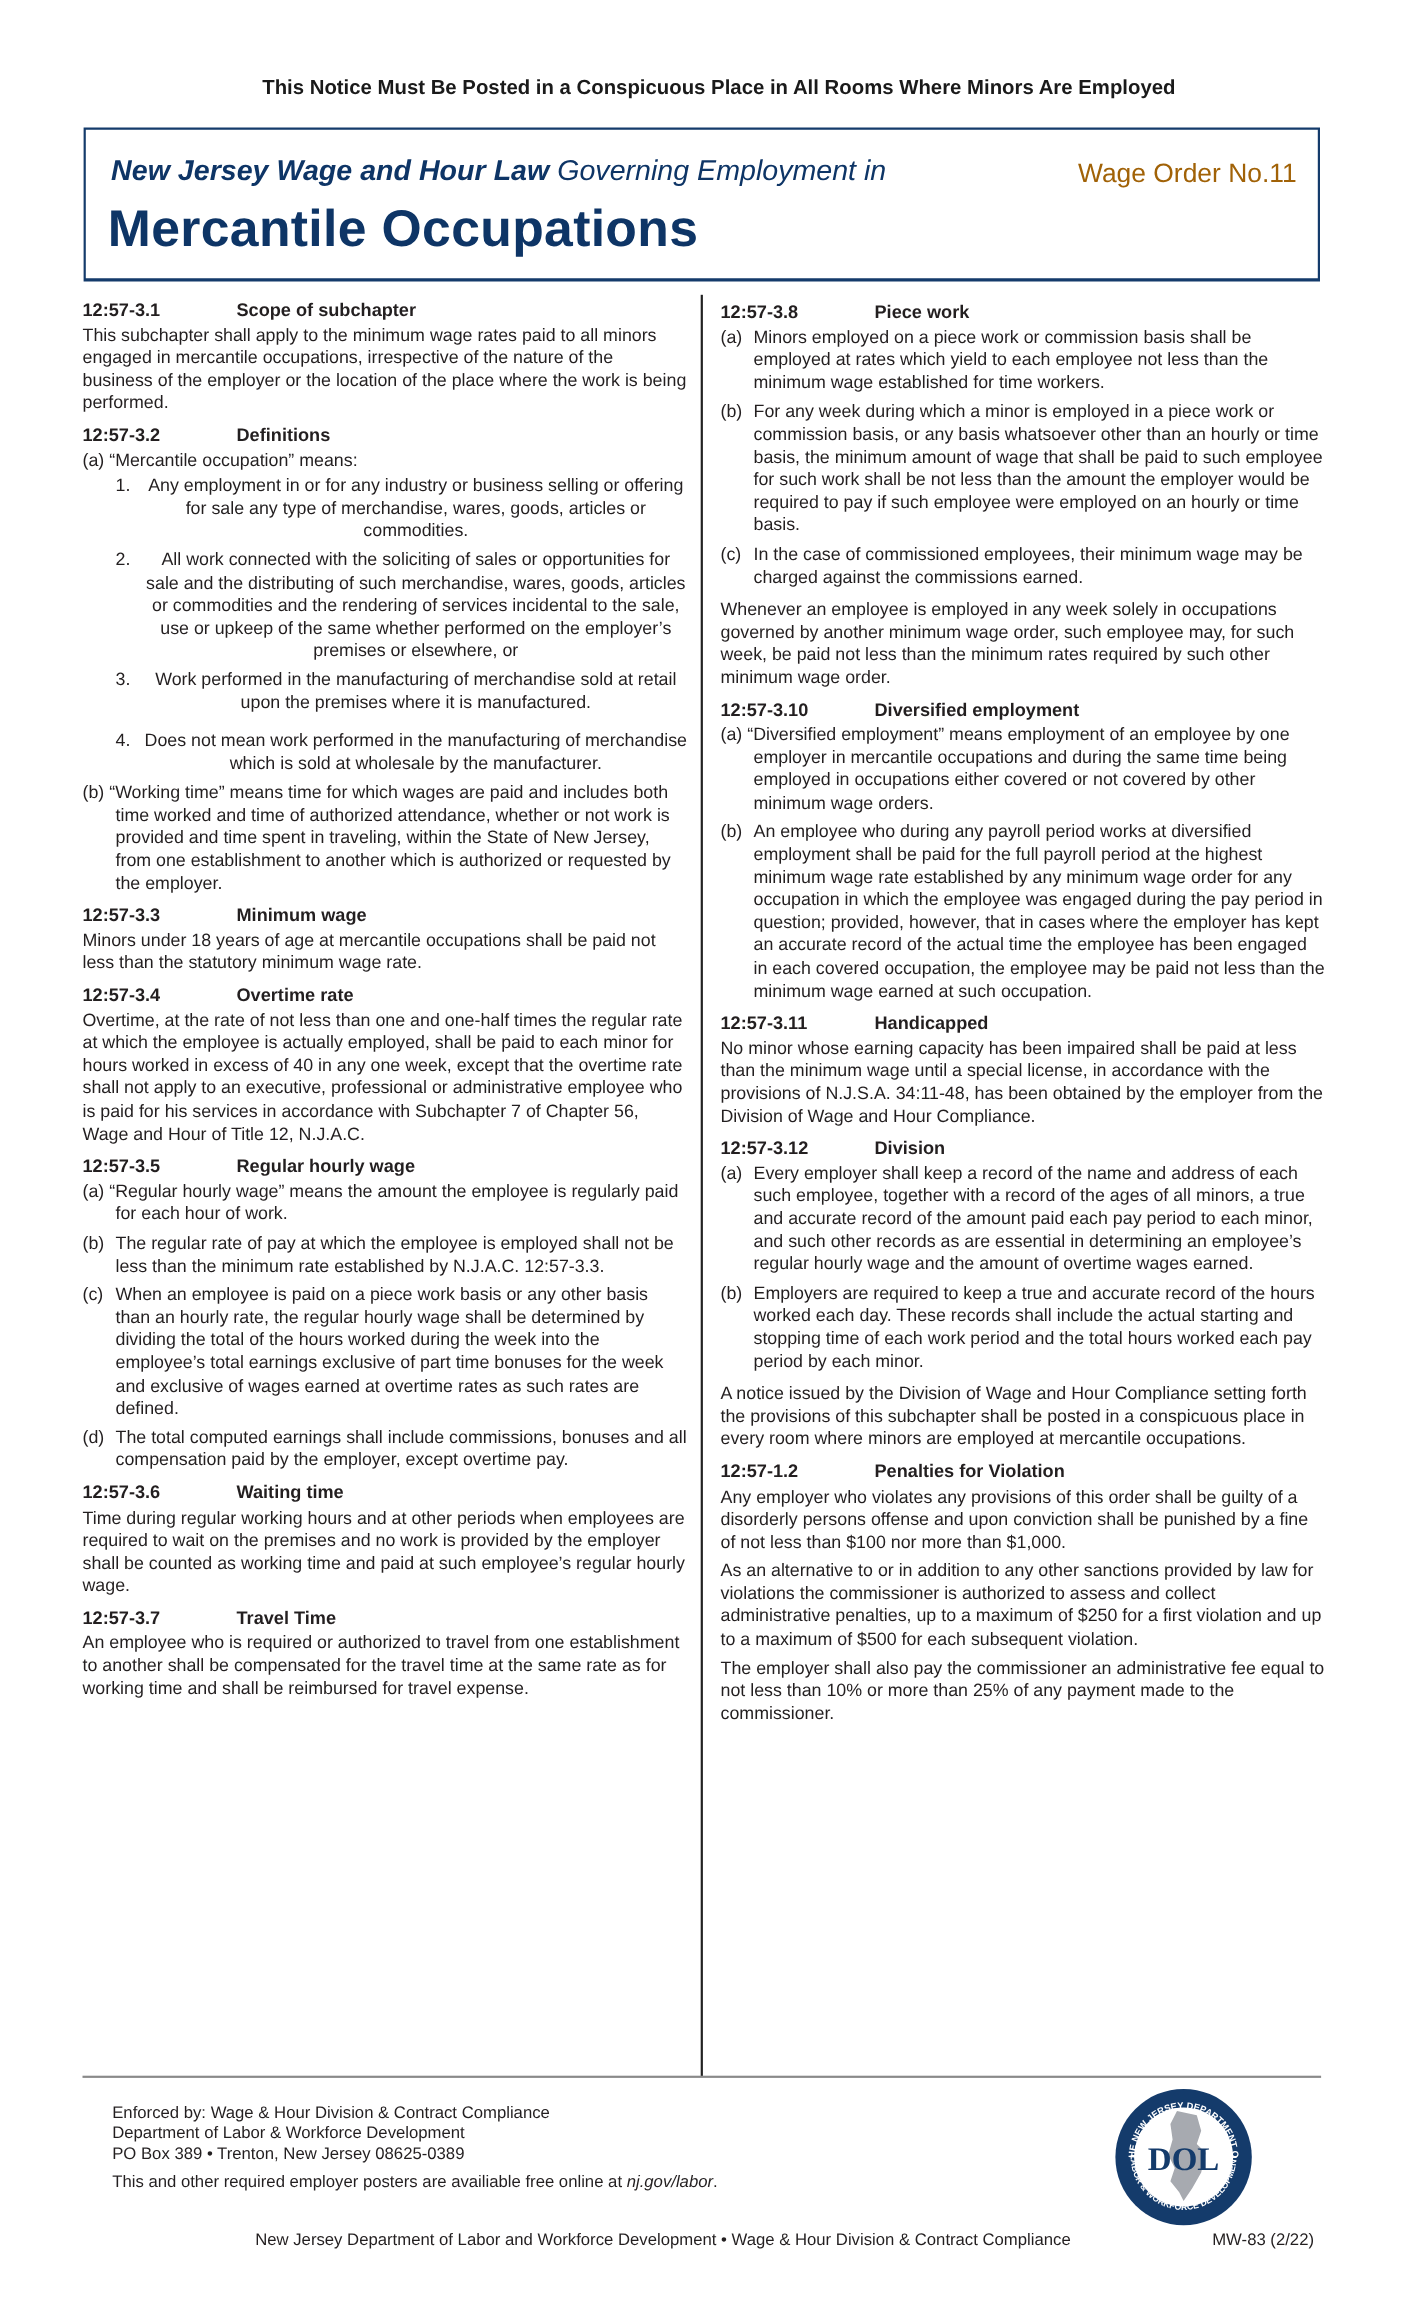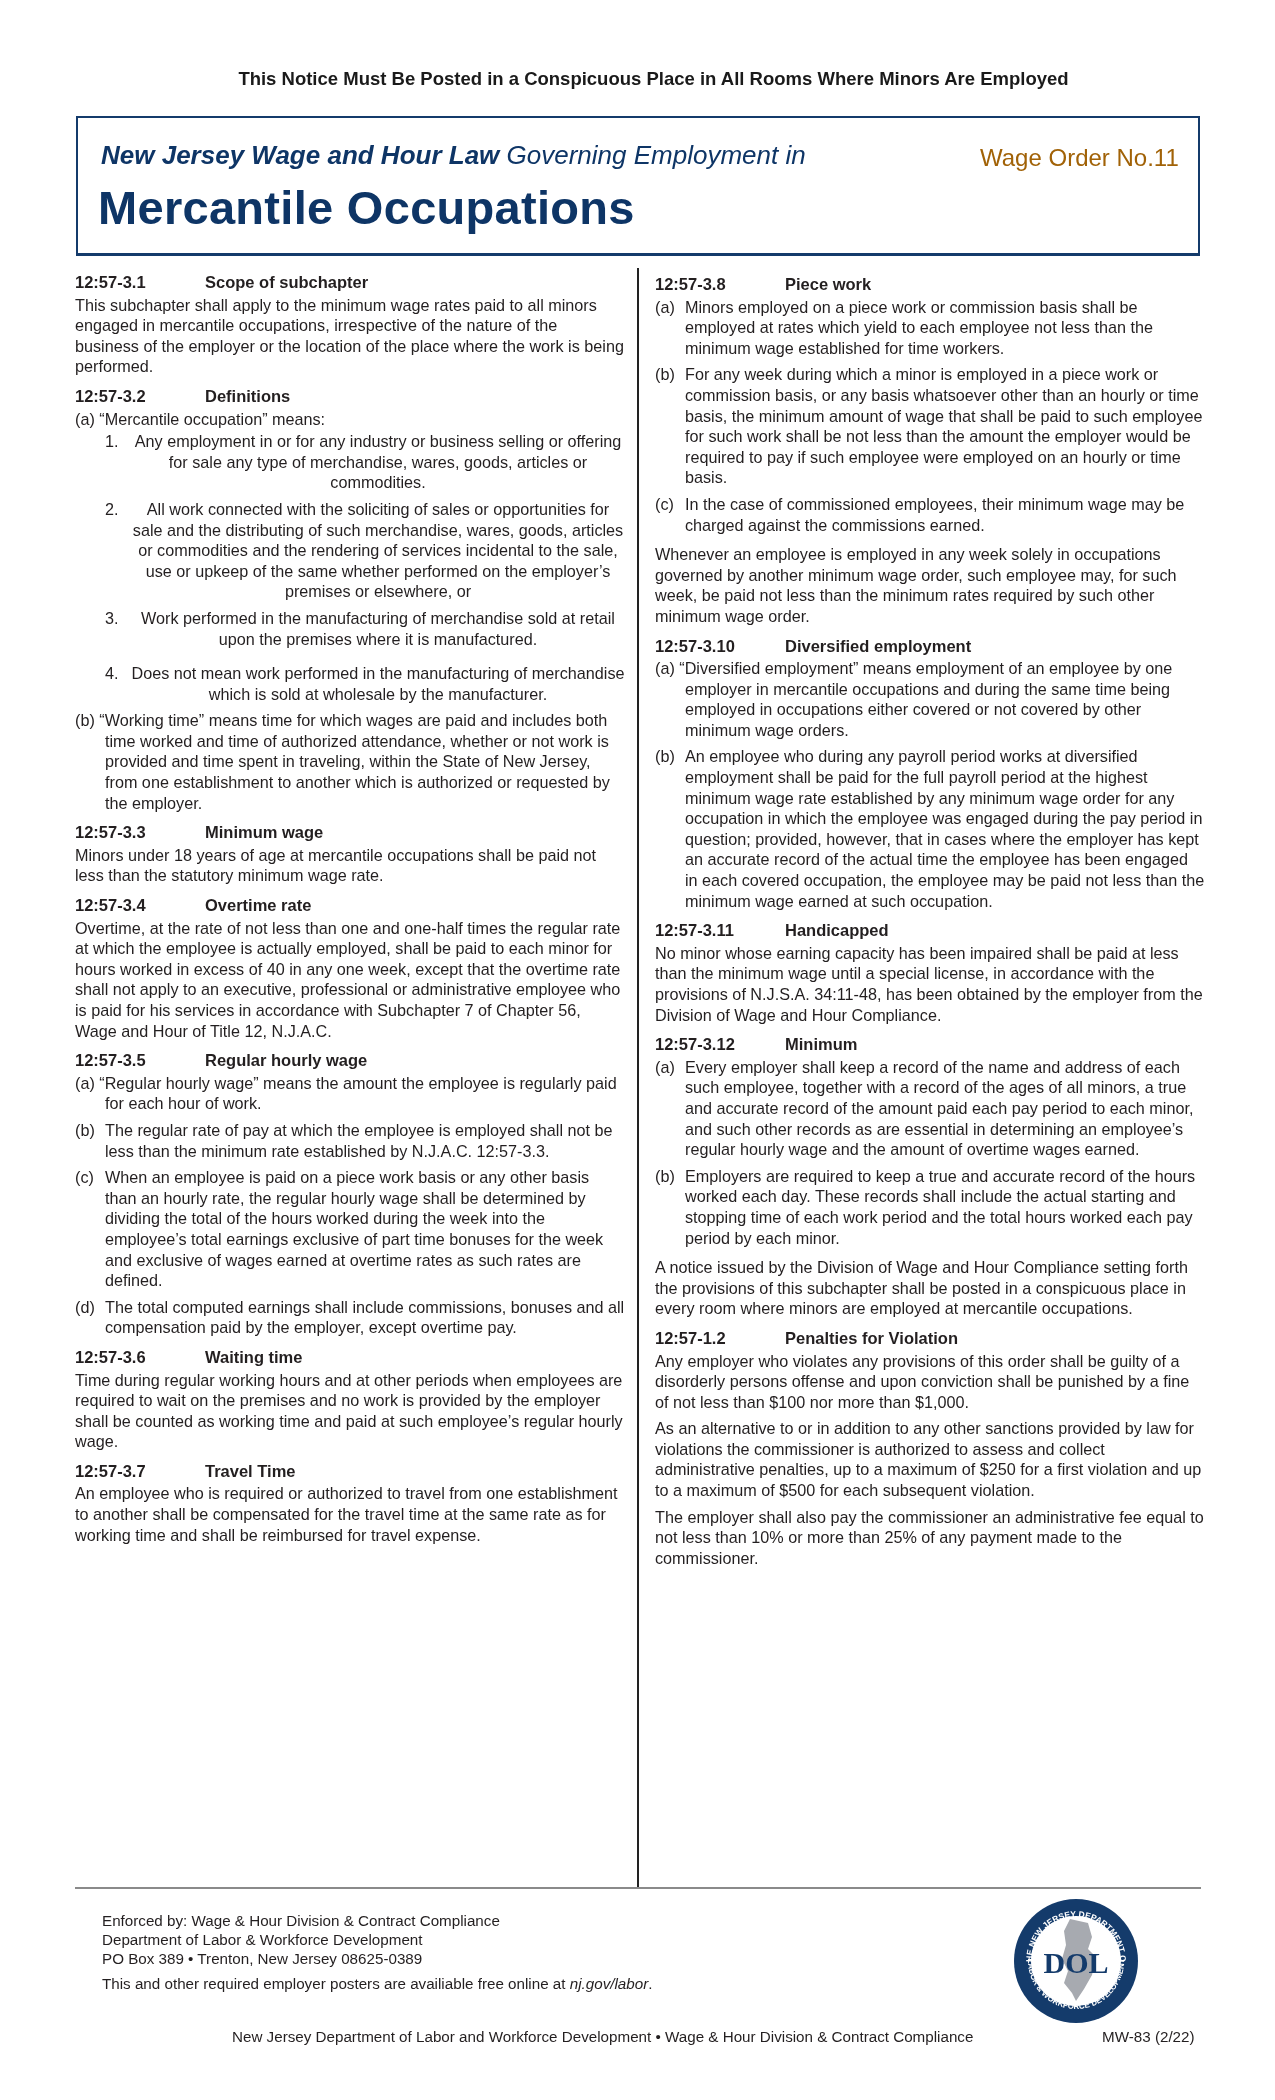--- a/index.html
+++ b/index.html
@@ -21,21 +21,21 @@
   .wage-order { position: absolute; left: 866px; top: 26px; font-size: 24px; color: #a16207; margin-left: 36px; }
   .main-title { position: absolute; left: 20px; top: 62px; font-size: 47px; font-weight: bold; color: #0e3566; letter-spacing: 0.3px; }
 
   .col { position: absolute; top: 272px; font-size: 16.2px; line-height: 20.6px; color: #231f20; }
   .col-left { left: 75px; width: 550px; }
   .col-right { left: 655px; width: 550px; top: 274px; }
   .divider { position: absolute; left: 637px; top: 268px; width: 1.5px; height: 1620px; background: #222; }
   .hrule { position: absolute; left: 75px; top: 1887px; width: 1126px; height: 2px; background: #8a8a8a; }
 
   .sec { margin-bottom: 9px; }
-  .sec-h { font-weight: bold; font-size: 16.5px; margin-bottom: 2px; display: flex; }
+  .sec-h { font-weight: bold; font-size: 16.5px; margin-bottom: 2px; display: flex; gap: 10px; }
   .sec-h .num { width: 130px; flex: none; }
   .sec-h .ttl { flex: 1; }
   .p { margin: 0 0 6px 0; }
   .item { display: flex; margin-bottom: 6px; }
   .item .lbl { width: 30px; flex: none; }
   .item .txt { flex: 1; }
   .def-a { margin-bottom: 2px; }
   .sub { display: flex; margin: 0 0 6px 30px; }
   .sub .lbl { width: 26px; flex: none; }
   .sub .txt { flex: 1; text-align: center; }
@@ -189,21 +189,21 @@
     <div class="sec-h">
         <span class="num">12:57-3.11</span>
         <span class="ttl">Handicapped</span>
       </div>
     <div class="p">No minor whose earning capacity has been impaired shall be paid at less than the minimum wage until a special license, in accordance with the provisions of N.J.S.A. 34:11-48, has been obtained by the employer from the Division of Wage and Hour Compliance.</div>
   </div>
 
   <div class="sec">
     <div class="sec-h">
         <span class="num">12:57-3.12</span>
-        <span class="ttl">Minimum</span>
+        <span class="ttl">Division</span>
       </div>
     <div class="item">
         <span class="lbl">(a)</span>
         <span class="txt">Every employer shall keep a record of the name and address of each such employee, together with a record of the ages of all minors, a true and accurate record of the amount paid each pay period to each minor, and such other records as are essential in determining an employee’s regular hourly wage and the amount of overtime wages earned.</span>
       </div>
     <div class="item">
         <span class="lbl">(b)</span>
         <span class="txt">Employers are required to keep a true and accurate record of the hours worked each day. These records shall include the actual starting and stopping time of each work period and the total hours worked each pay period by each minor.</span>
       </div>
   </div>

